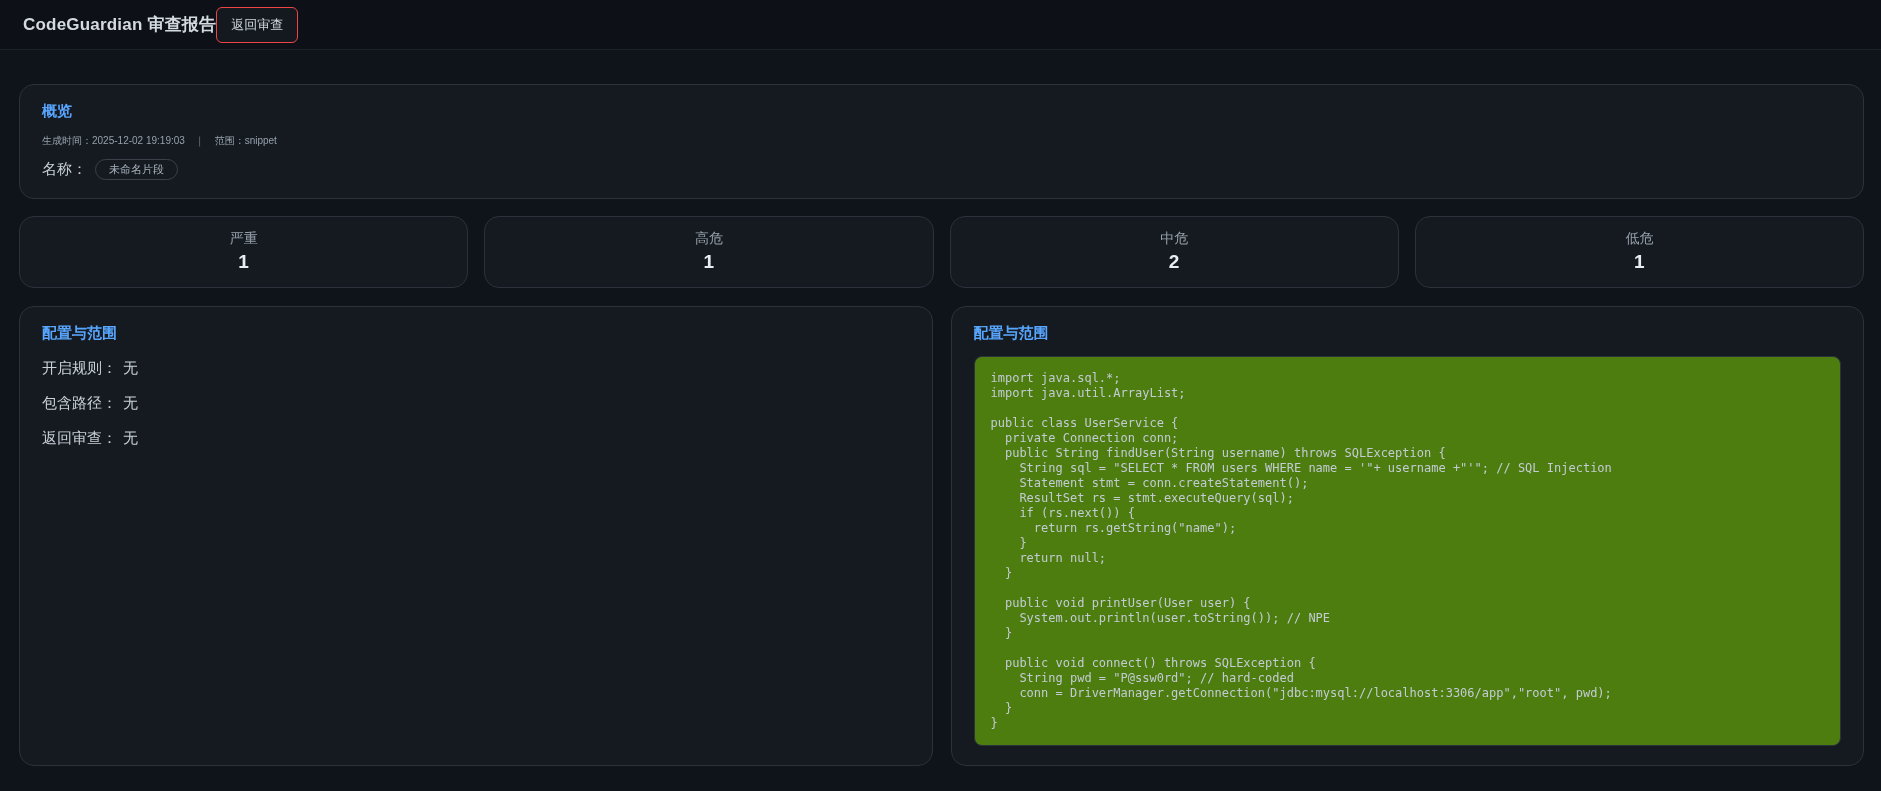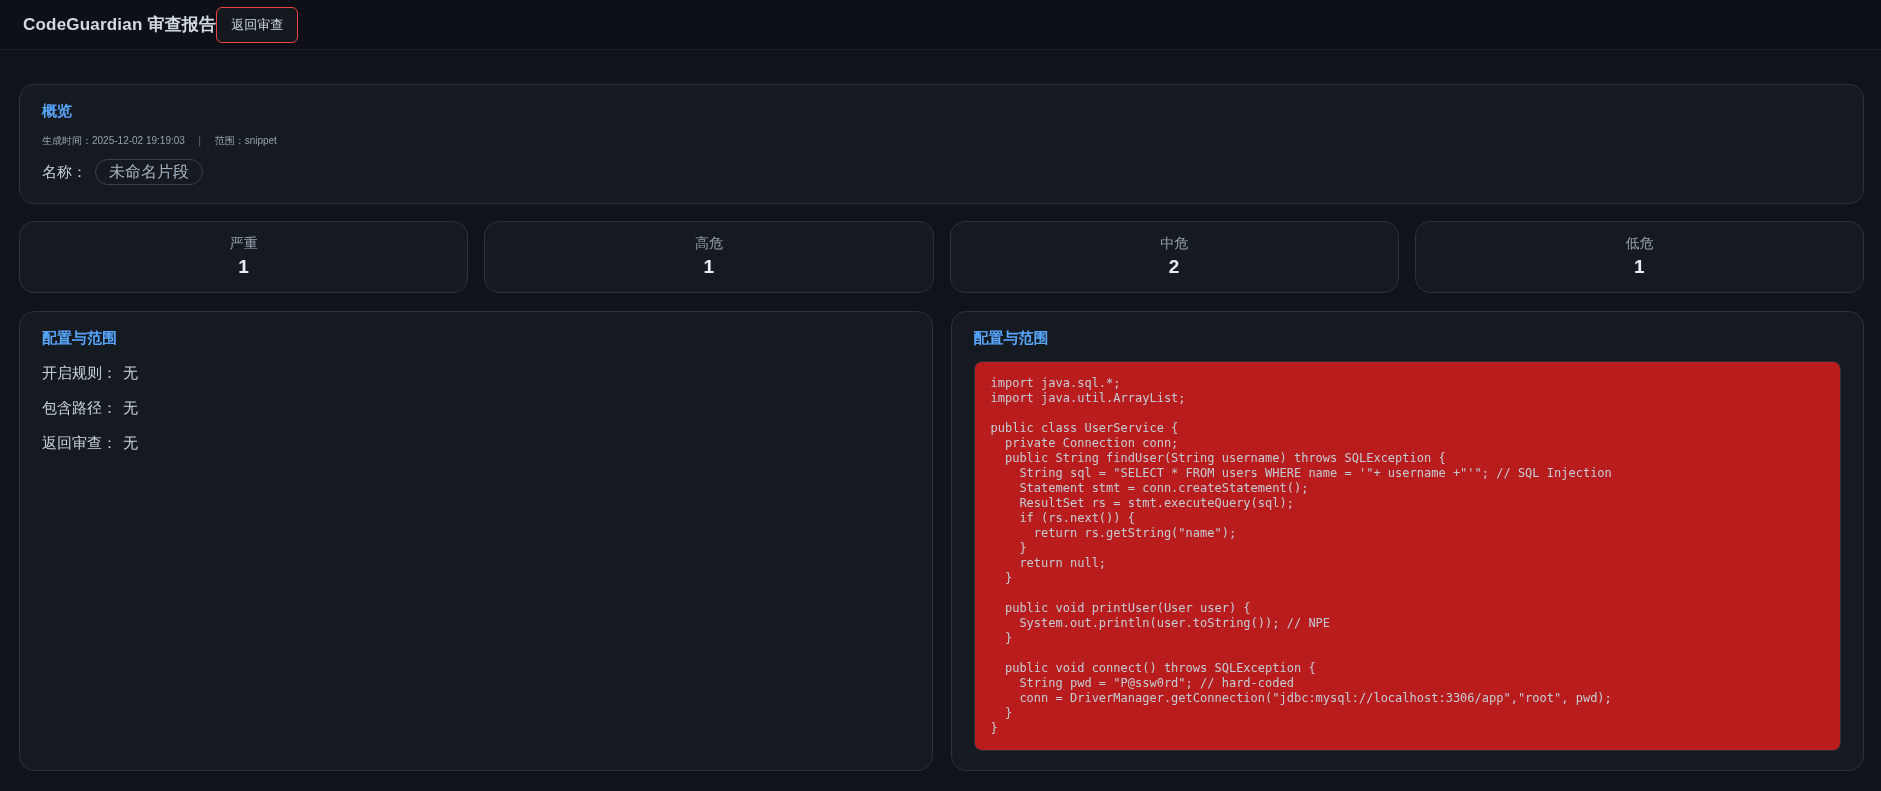--- a/index.html
+++ b/index.html
@@ -52,42 +52,42 @@
   .overview { padding: 17px 22px 18px 22px; margin-bottom: 17px; }
   .meta-line { margin-top: 13px; font-size: 10px; color: #97a1ab; }
   .meta-line .sep { margin: 0 10px; color: #7b858f; }
   .name-line { margin-top: 11px; font-size: 15px; color: #c9d1d9; display: flex; align-items: center; }
   .name-pill {
     display: inline-block;
     margin-left: 8px;
     border: 1px solid #3a414b;
     border-radius: 999px;
     padding: 4px 13px;
-    font-size: 16px;
+    font-size: 11px;
     color: #aab3bd;
     line-height: 1;
   }
   
   .stats-row { display: flex; gap: 16px; margin-bottom: 18px; }
   .stat-card {
     flex: 1;
     text-align: center;
     padding: 13px 10px 14px 10px;
   }
   .stat-label { font-size: 14px; color: #97a1ab; }
   .stat-value { font-size: 19px; font-weight: bold; color: #e8edf2; margin-top: 3px; }
   
   .main-row { display: flex; gap: 18px; height: 460px; justify-content: center; }
   .main-row .card { flex: 1; padding: 17px 22px; overflow: hidden; }
   .config-rows { margin-top: 6px; }
   .config-row { margin-top: 16px; font-size: 15px; color: #c9d1d9; }
   .config-row .config-value { margin-left: 6px; }
   .code-pre {
     margin-top: 13px;
-    background: #b91c1c;
+    background: #4d7c0f;
     border: 1px solid #2c323b;
     border-radius: 8px;
     padding: 14px 16px;
     font-family: "DejaVu Sans Mono", "Liberation Mono", monospace;
     font-size: 12px;
     line-height: 15px;
     color: #c3ccd5;
     white-space: pre;
     overflow: hidden;
   }

